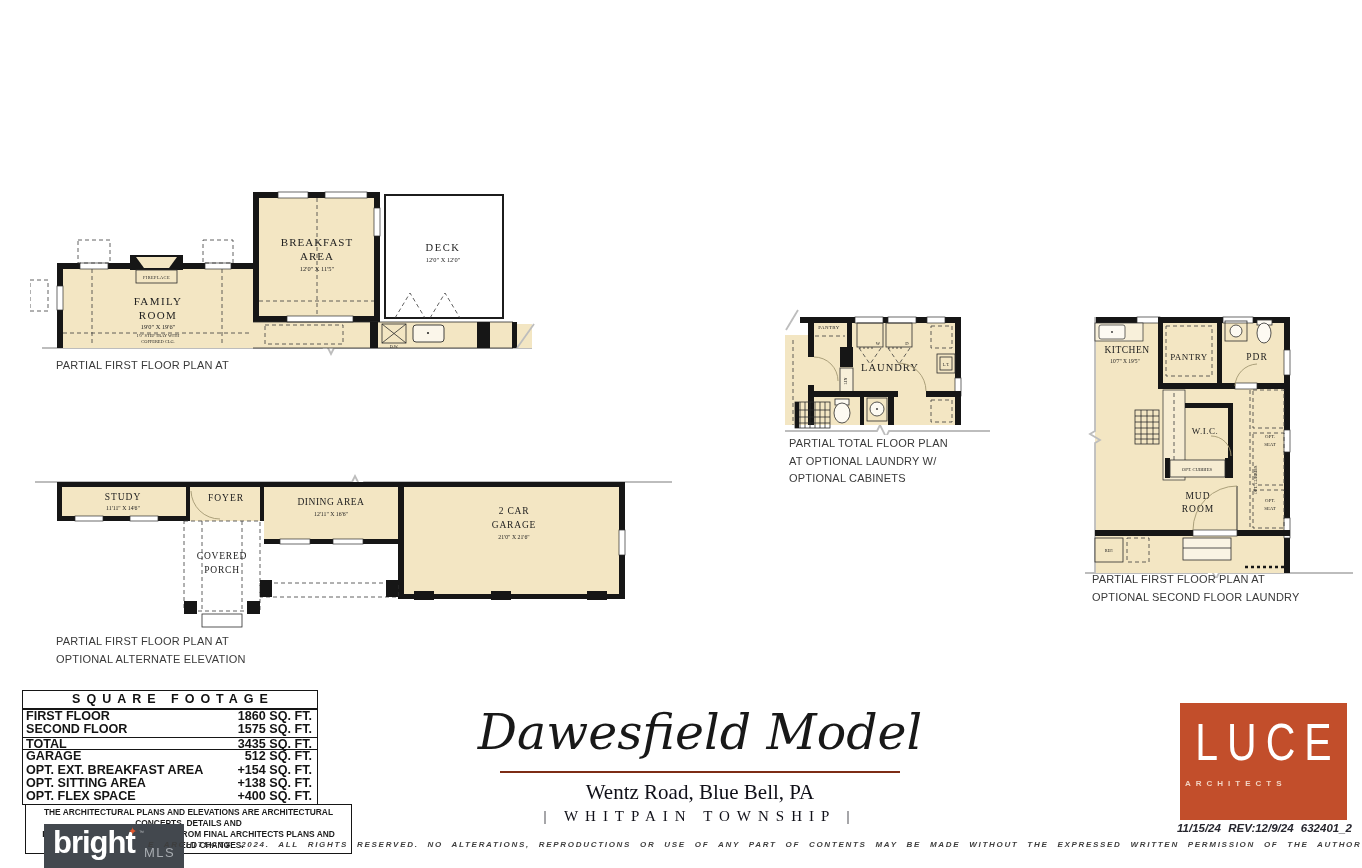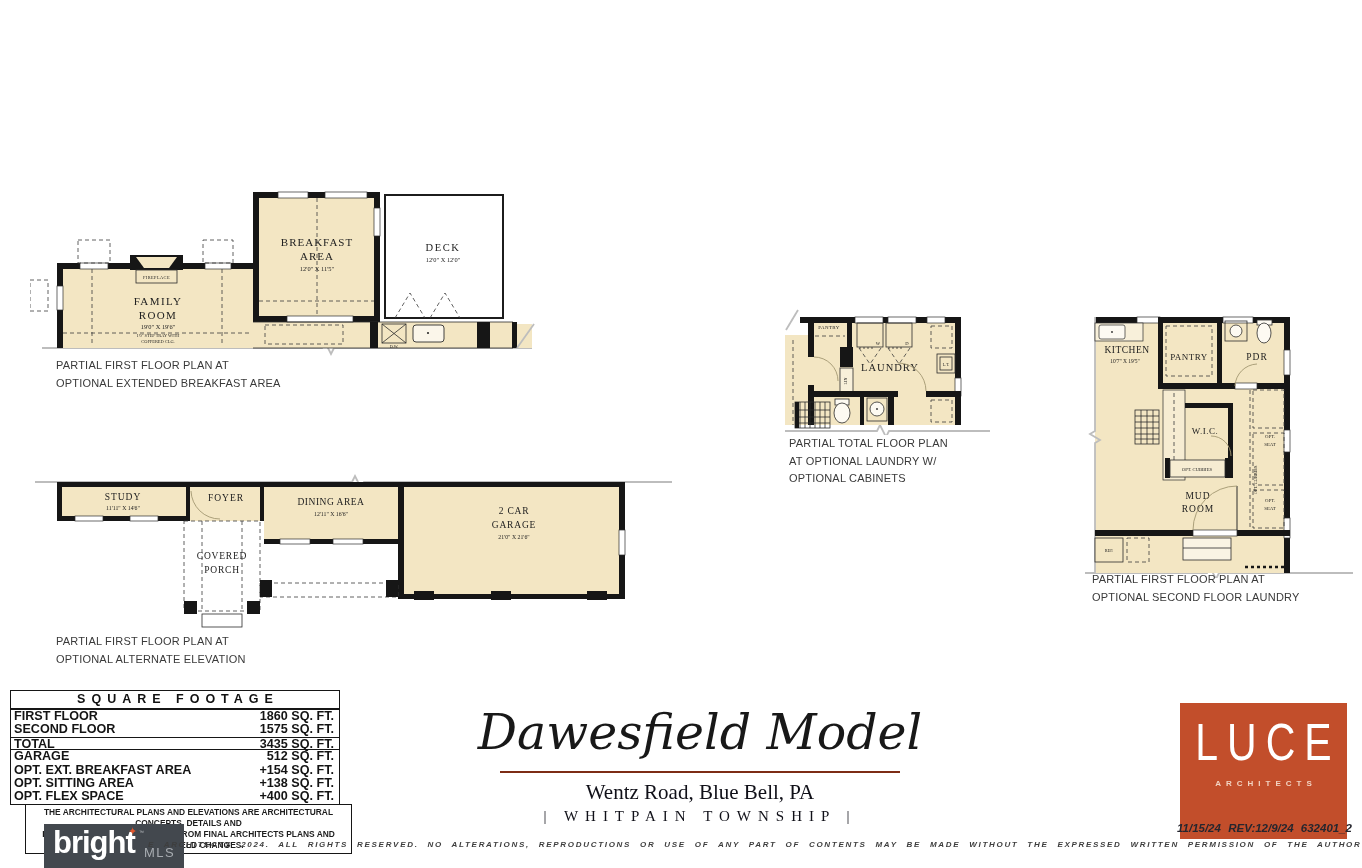--- a/index.html
+++ b/index.html
@@ -4,45 +4,45 @@
 <style>
   * { margin:0; padding:0; box-sizing:border-box; }
   html,body { width:1362px; height:868px; background:#ffffff; position:relative;
               font-family:"Liberation Sans", sans-serif; overflow:hidden; }
   .abs { position:absolute; }
 
   
   .caption { position:absolute; font-size:11px; line-height:17.5px; color:#3a3a3a; letter-spacing:.2px; }
 
   
-  .sqft { position:absolute; left:10px; top:690px; width:330px; border:1.8px solid #161616; background:#fff; }
+  .sqft { position:absolute; left:22px; top:690px; width:296px; border:1.8px solid #161616; background:#fff; }
   .sqft-title { border-bottom:2.4px solid #161616; text-align:center; font-size:12.5px; font-weight:bold;
                 letter-spacing:6px; padding:1px 0 2px 6px; color:#111; }
   .sqft-row { display:flex; justify-content:space-between; font-size:12.6px; font-weight:bold;
               color:#141414; height:13.4px; line-height:13.2px; padding:0 5px 0 3px;text-align:center; }
   .sqft-row.sep { border-top:1.8px solid #161616;gap:14px; }
   .sqft-row.sepb { border-bottom:1.8px solid #161616; }
   .disclaimer { position:absolute; left:25px; top:804px; width:327px; border:1.4px solid #161616;
                 font-size:8.4px; font-weight:bold; color:#1d1d1d; text-align:center; line-height:1.3;
                 padding:2px 1px; background:#fff; }
 
   
   .model-name { position:absolute; left:420px; top:704px; width:560px; text-align:center;
                 font-family:"DejaVu Serif", serif; font-style:italic; font-size:49px; color:#181818; }
   .title-rule { position:absolute; left:500px; top:771px; width:400px; border-top:2.6px solid #7d2c15; }
   .address { position:absolute; left:420px; top:780px; width:560px; text-align:center;
              font-family:"Liberation Serif", serif; font-size:21px; color:#101018; }
   .township { position:absolute; left:420px; top:808px; width:560px; text-align:center;
               font-family:"Liberation Serif", serif; font-size:15px; letter-spacing:7px; color:#101018; }
 
   
-  .luce { position:absolute; left:1180px; top:703px; width:167px; height:136px; background:#c24e2b; }
+  .luce { position:absolute; left:1180px; top:703px; width:167px; height:117px; background:#c24e2b; }
   .luce-name { text-align:center; margin-top:16px; font-size:41px; color:#ffffff; letter-spacing:9px;
                text-indent:9px; transform:scaleY(1.28); font-weight:normal; }
-  .luce-sub { text-align:center; margin-top:13px; font-size:8px; letter-spacing:5px; text-indent:5px;
+  .luce-sub { text-align:left; margin-top:13px; font-size:8px; letter-spacing:5px; text-indent:5px;
               color:#f2d3c2; font-weight:bold; }
   .date-row { position:absolute; left:1177px; top:822px; width:175px; display:flex;
               justify-content:space-between; font-size:11.5px; font-style:italic; font-weight:bold; color:#26262e; }
 
   
   .bright-box { position:absolute; left:0; top:824px; width:140px; height:44px; background:#43484e;margin-left:44px; }
   .bright-word { position:absolute; left:9px; top:1px; font-size:31px; font-weight:bold; color:#fff; letter-spacing:-1px; }
   .bright-star { position:absolute; left:84px; top:1px; font-size:11px; color:#e0552c; }
   .bright-tm { position:absolute; left:95px; top:5px; font-size:5px; color:#b9bcc0; }
   .bright-mls { position:absolute; left:100px; top:21px; font-size:13px; color:#a8acb1; letter-spacing:1.5px; }
@@ -135,21 +135,20 @@
   <text class="rl" x="128" y="154" font-size="4.4" text-anchor="middle">1'0" STEP TRAY WITH</text>
   <text class="rl" x="128" y="160" font-size="4.4" text-anchor="middle">COFFERED CLG.</text>
   <text class="rl" x="287" y="63" font-size="11" text-anchor="middle" letter-spacing="1">BREAKFAST</text>
   <text class="rl" x="287" y="77" font-size="11" text-anchor="middle" letter-spacing="1">AREA</text>
   <text class="rl" x="287" y="88" font-size="6.4" text-anchor="middle">12'0" X 11'5"</text>
   <text class="rl" x="413" y="68" font-size="10.5" text-anchor="middle" letter-spacing="1.6">DECK</text>
   <text class="rl" x="413" y="79" font-size="6.4" text-anchor="middle">12'0" X 12'0"</text>
 </svg>
 <div class="caption" style="left:56px; top:357px;">
   <div>PARTIAL FIRST FLOOR PLAN AT</div>
-  <div>OPTIONAL EXTENDED BREAKFAST AREA</div>
 </div>
 
 <svg class="abs" style="left:30px; top:455px;" width="650" height="178" viewBox="0 0 650 178">
   <path class="cut" d="M5 27 H322 l3 -6 l6 12 l3 -6 H642"></path>
 
   <rect class="cream" x="27" y="27" width="133" height="39"></rect>
   <rect class="cream" x="160" y="27" width="74" height="39"></rect>
   <rect class="cream" x="234" y="27" width="134" height="62"></rect>
   <rect class="cream" x="374" y="27" width="221" height="117"></rect>
 

